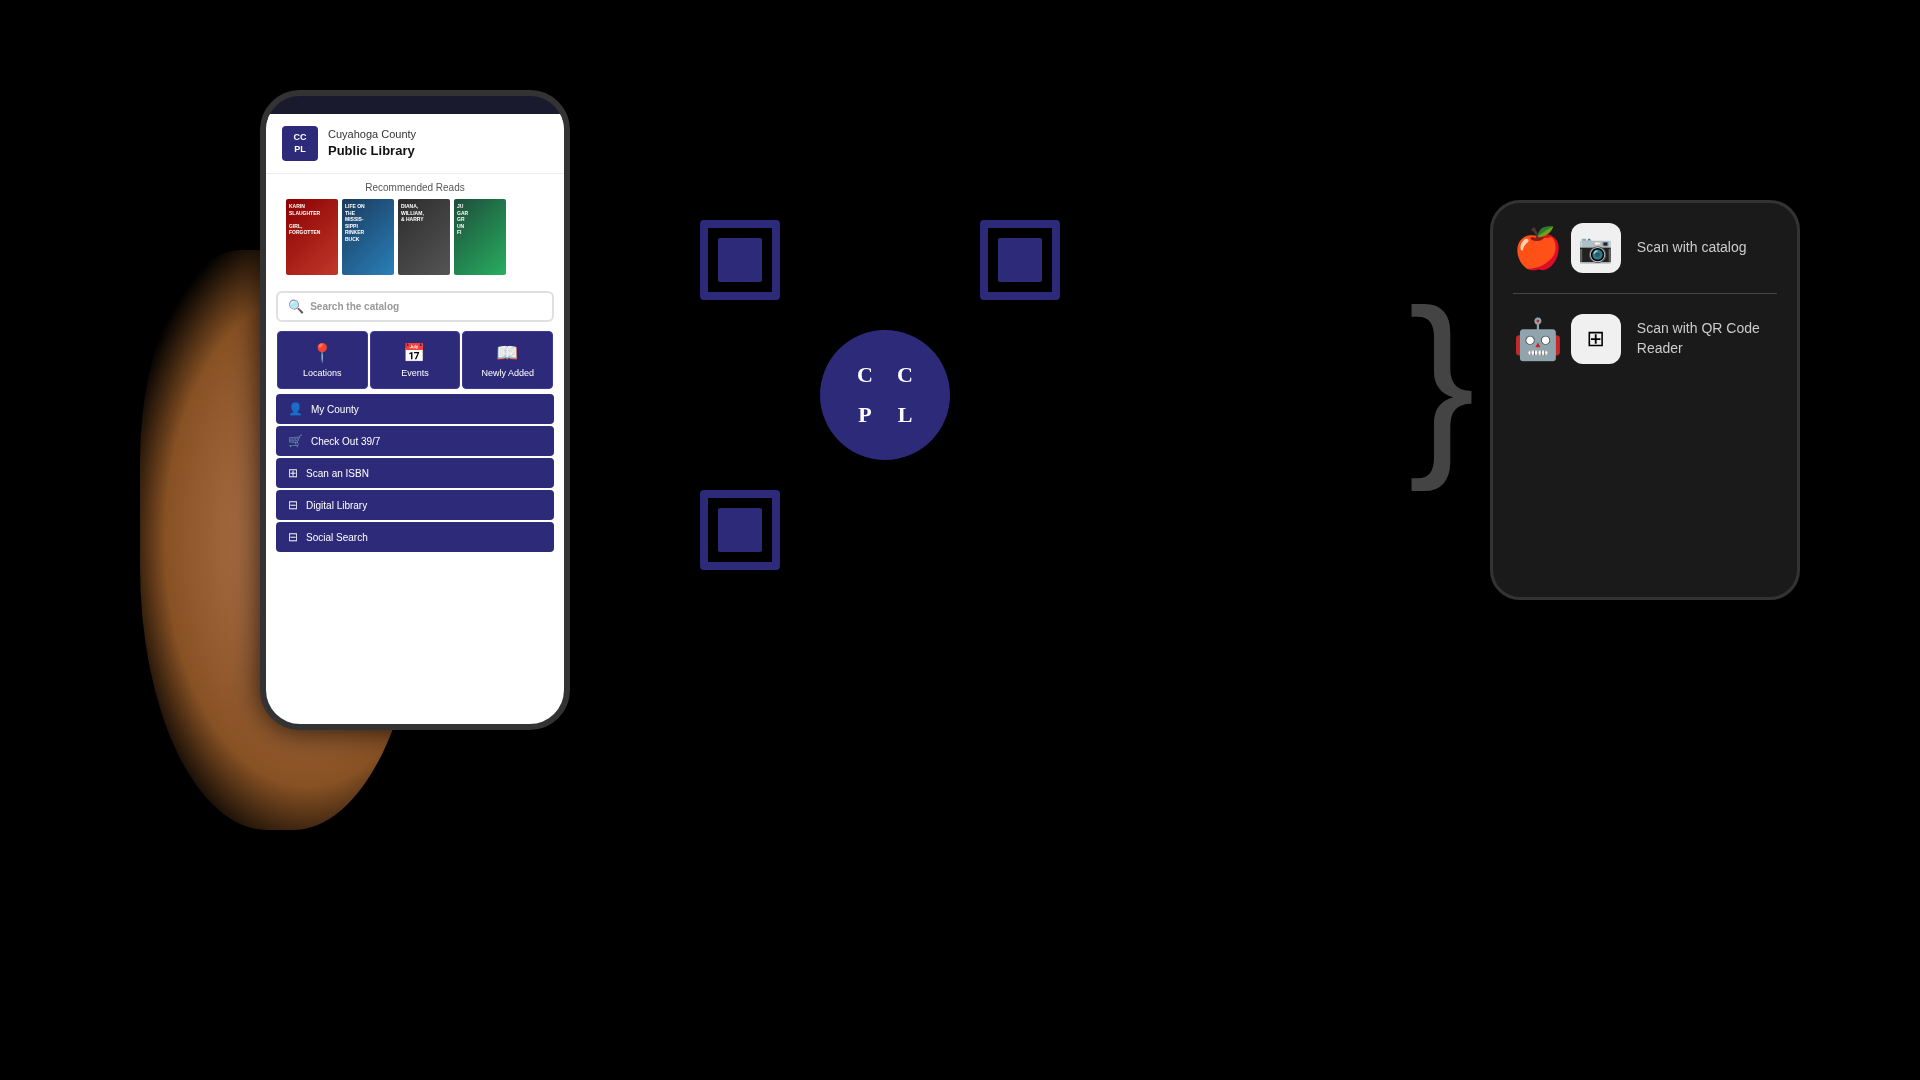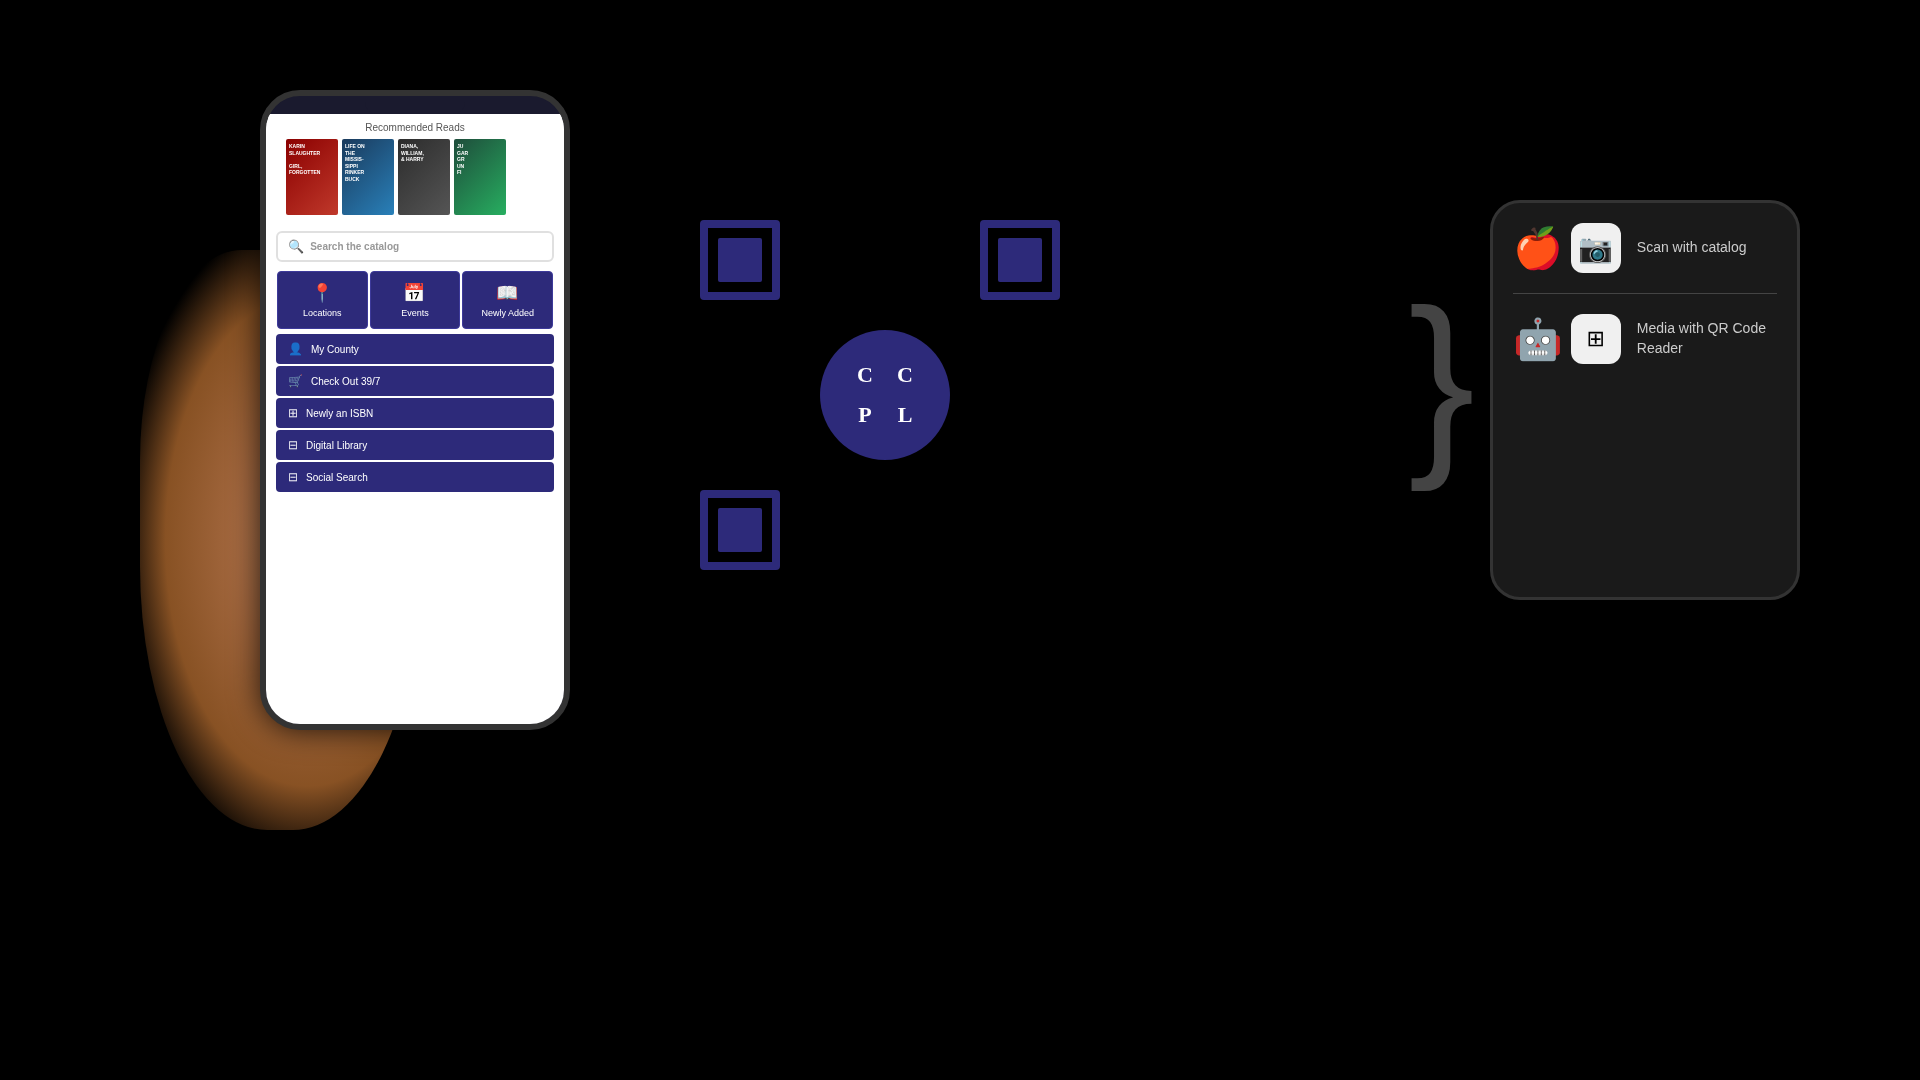--- a/index.html
+++ b/index.html
@@ -398,36 +398,46 @@
   </div>
 
   <div class="divider-line"></div>
 
   <div class="download-section">
     <div style="display:flex; gap:8px; align-items:center;">
       <div class="android-icon">🤖</div>
       <div class="qr-icon-box">⊞</div>
     </div>
     <div class="scan-text">
-      <span>Media with
+      <span>Scan with
 QR Code Reader</span>
     </div>
   </div>
 </div>
 
 <div class="phone-container">
 
   <div class="hand-visual"></div>
 
   <div class="phone-frame">
 
     <div class="phone-notch"></div>
 
     <div class="phone-screen">
 
+      <div class="app-header">
+        <div class="ccpl-logo-box">
+          <span>CC</span><br>
+          <span>PL</span>
+        </div>
+        <div class="app-title">
+          <span>Cuyahoga County</span>
+          <strong>Public Library</strong>
+        </div>
+      </div>
 
       <div class="recommended-section">
         <div class="recommended-title">Recommended Reads</div>
         <div class="books-row">
           <div class="book-cover book-cover-1">
             <div class="book-text">KARIN<br>SLAUGHTER<br><br>GIRL,<br>FORGOTTEN</div>
           </div>
           <div class="book-cover book-cover-2">
             <div class="book-text">LIFE ON<br>THE<br>MISSIS-<br>SIPPI<br>RINKER<br>BUCK</div>
           </div>
@@ -464,21 +474,21 @@
         <div class="menu-item">
           <span class="menu-item-icon">👤</span>
           <span>My County</span>
         </div>
         <div class="menu-item">
           <span class="menu-item-icon">🛒</span>
           <span>Check Out 39/7</span>
         </div>
         <div class="menu-item">
           <span class="menu-item-icon">⊞</span>
-          <span>Newly an ISBN</span>
+          <span>Scan an ISBN</span>
         </div>
         <div class="menu-item">
           <span class="menu-item-icon">⊟</span>
           <span>Digital Library</span>
         </div>
         <div class="menu-item">
           <span class="menu-item-icon">⊟</span>
           <span>Social Search</span>
         </div>
       </div>

